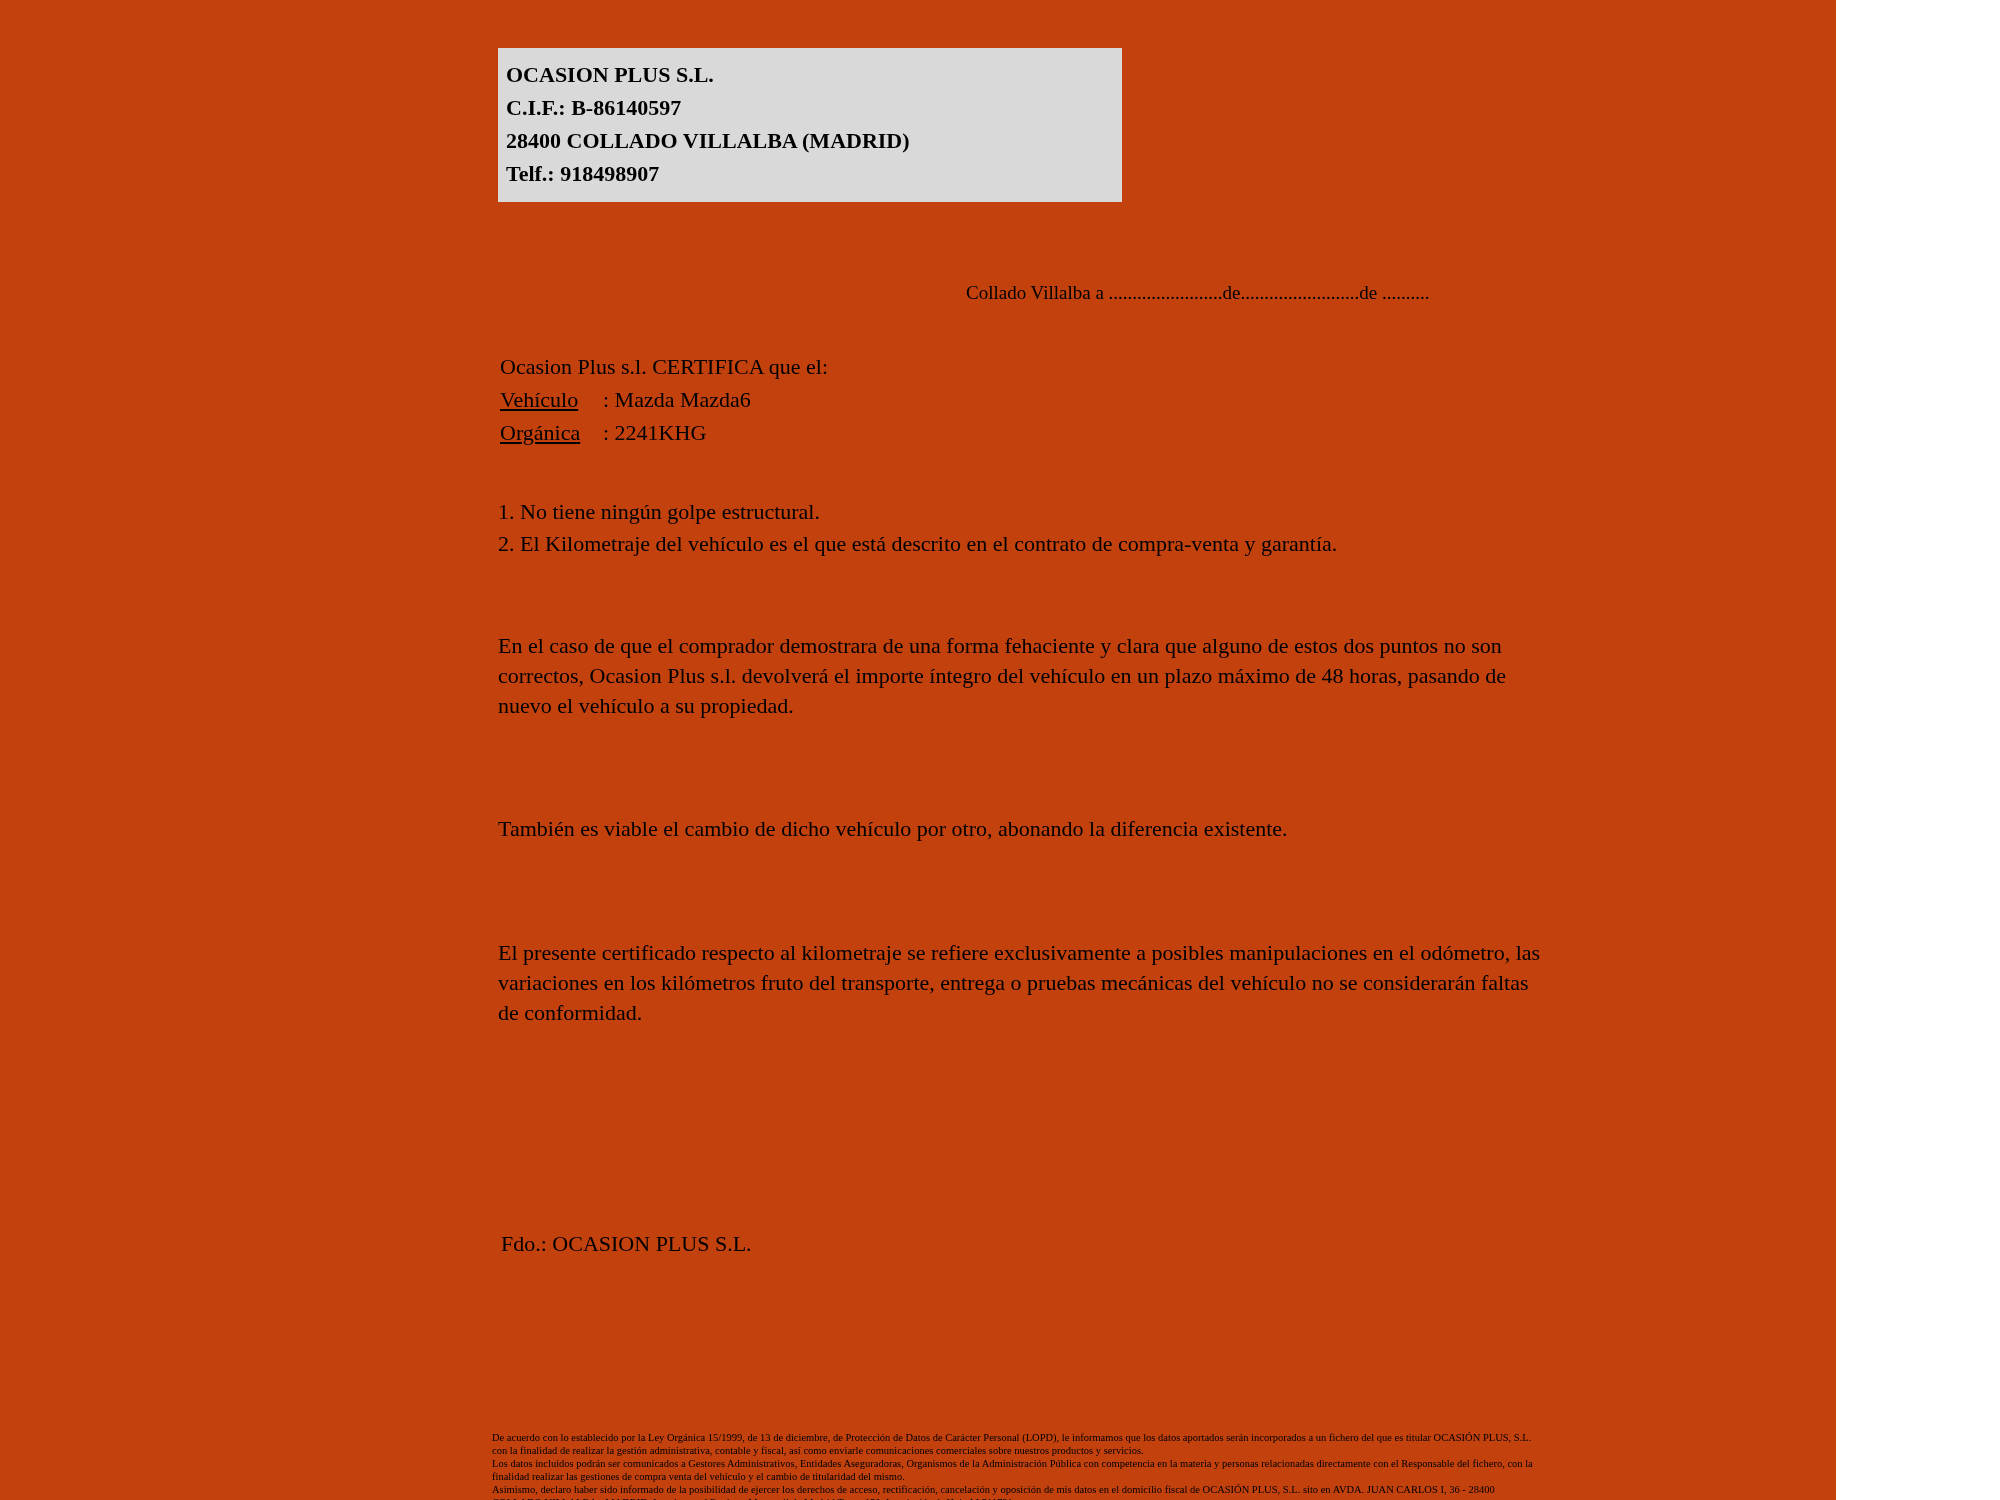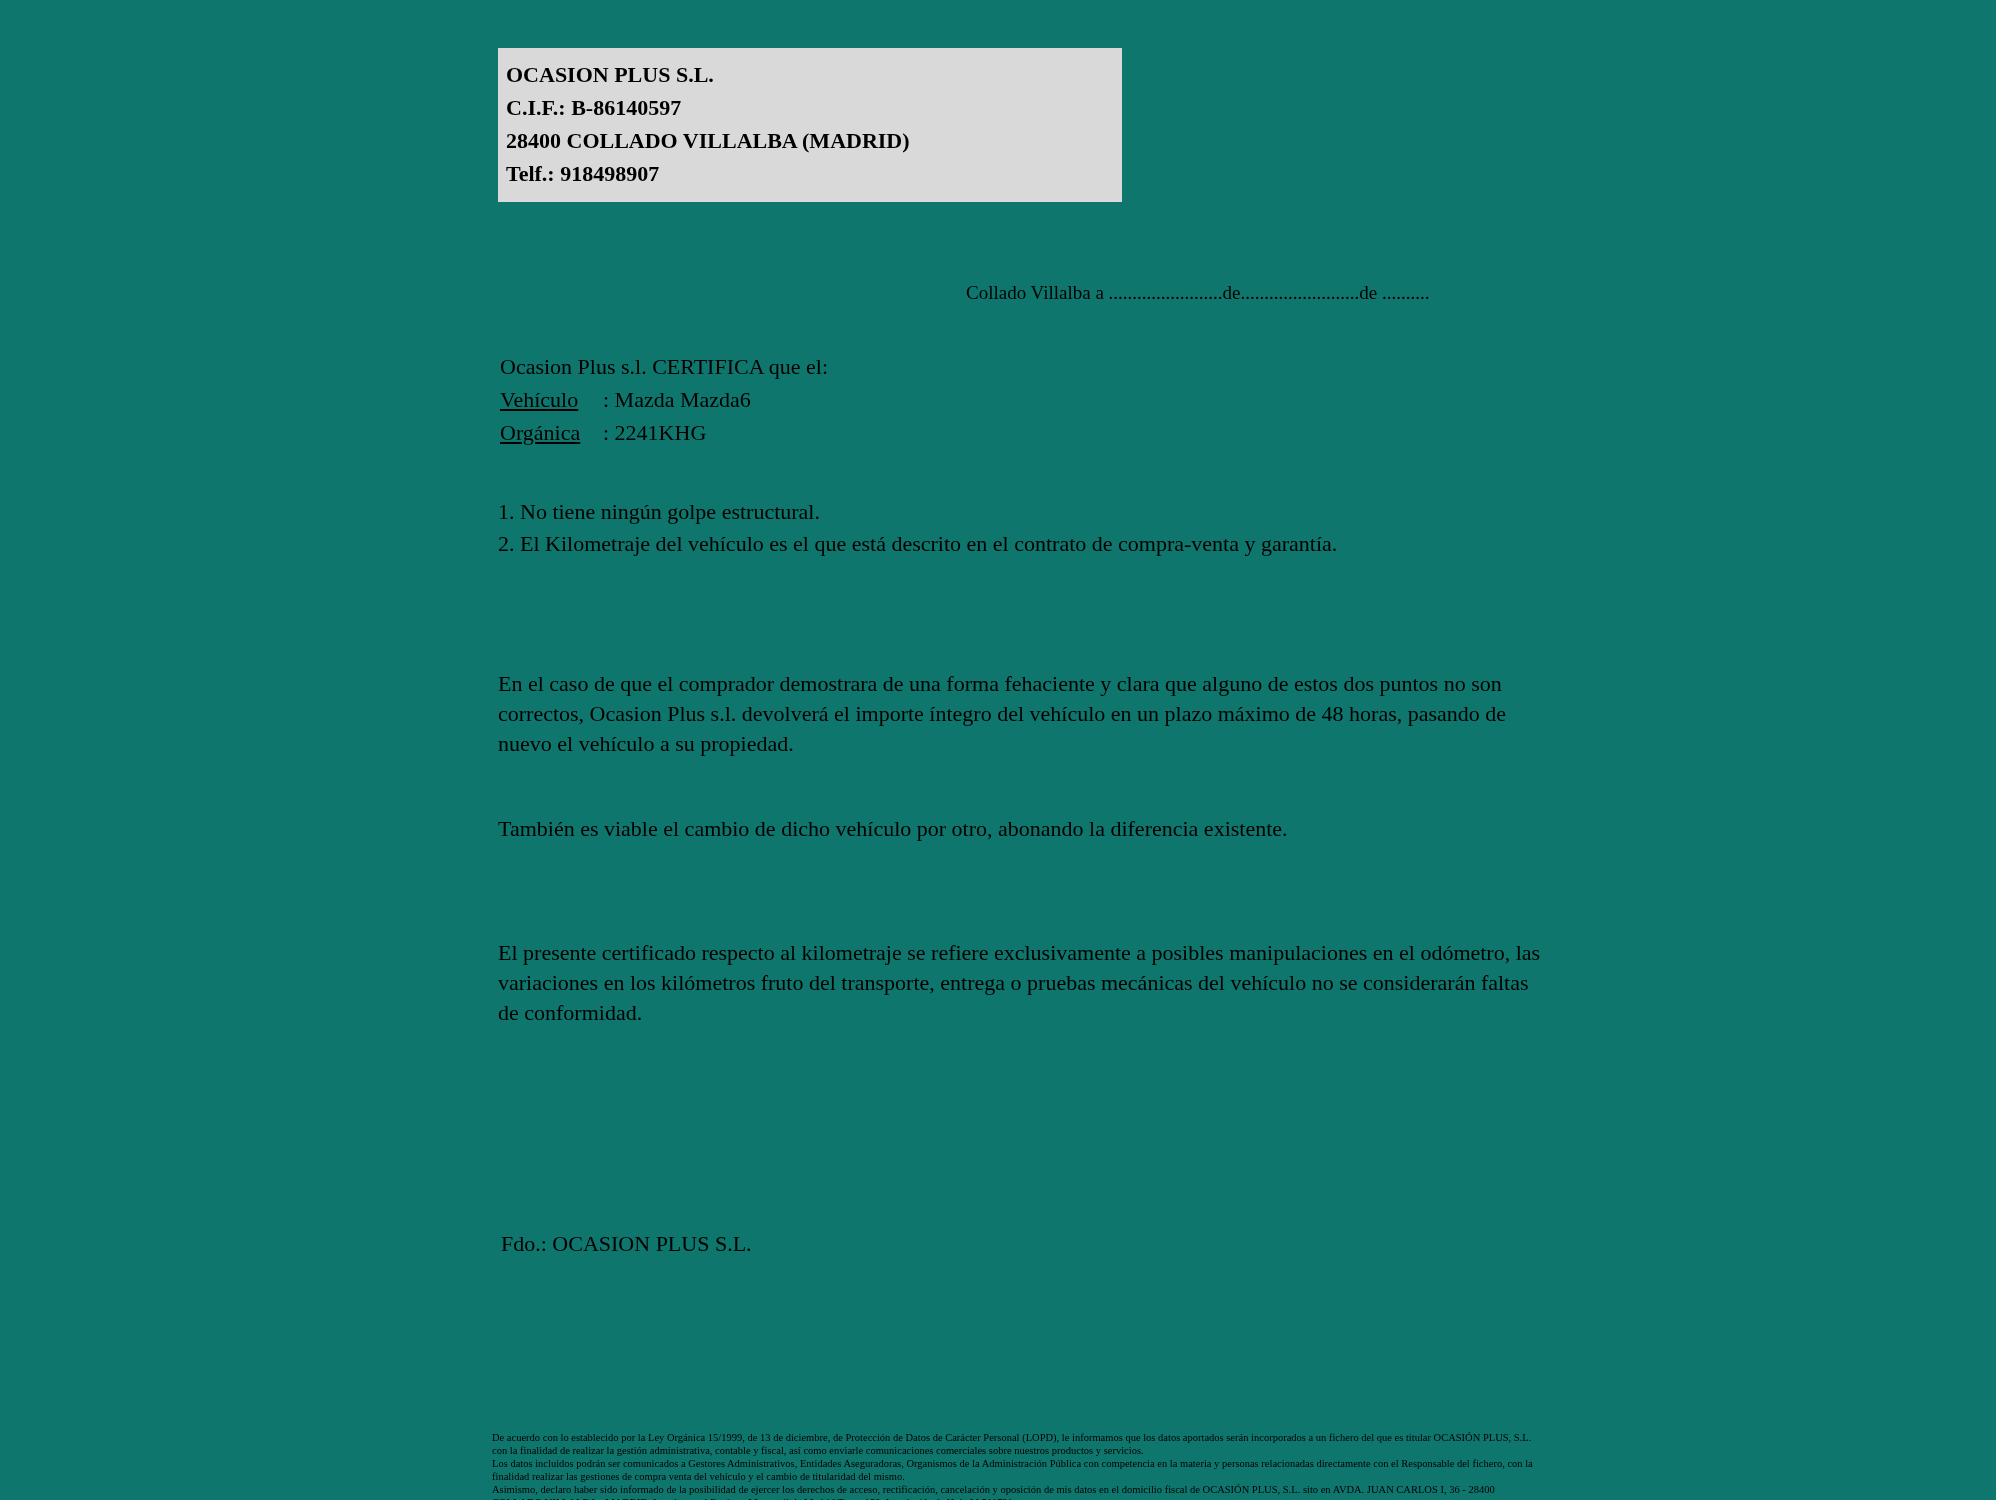--- a/index.html
+++ b/index.html
@@ -5,23 +5,23 @@
   * { margin: 0; padding: 0; box-sizing: border-box; }
   html, body { background: #ffffff; }
   body {
     width: 2000px;
     height: 1500px;
     font-family: "Liberation Serif", "DejaVu Serif", serif;
     color: #000000;
   }
   .page {
     position: relative;
-    width: 1996px;
+    width: 1836px;
     height: 1500px;
-    background: #0f766e;
+    background: #c2410c;
     overflow: hidden;
     padding-left: 28px;
   }
   .header-box {
     position: absolute;
     left: 498px;
     top: 48px;
     width: 624px;
     background: #d9d9d9;
     padding: 10px 14px 12px 8px;
@@ -57,21 +57,21 @@
   }
   .point-1 { top: 497px; }
   .point-2 { top: 529px; }
   .para {
     position: absolute;
     left: 498px;
     width: 1055px;
     font-size: 22px;
     line-height: 30px;
   }
-  .para-1 { top: 669px; }
+  .para-1 { top: 631px; }
   .para-2 { top: 780px; margin-top: 34px; }
   .para-3 { top: 813px; }
   .para-4 { top: 938px; }
   .signature {
     position: absolute;
     left: 501px;
     top: 1231px;
     font-size: 22px;
   }
   .legal-footer {

